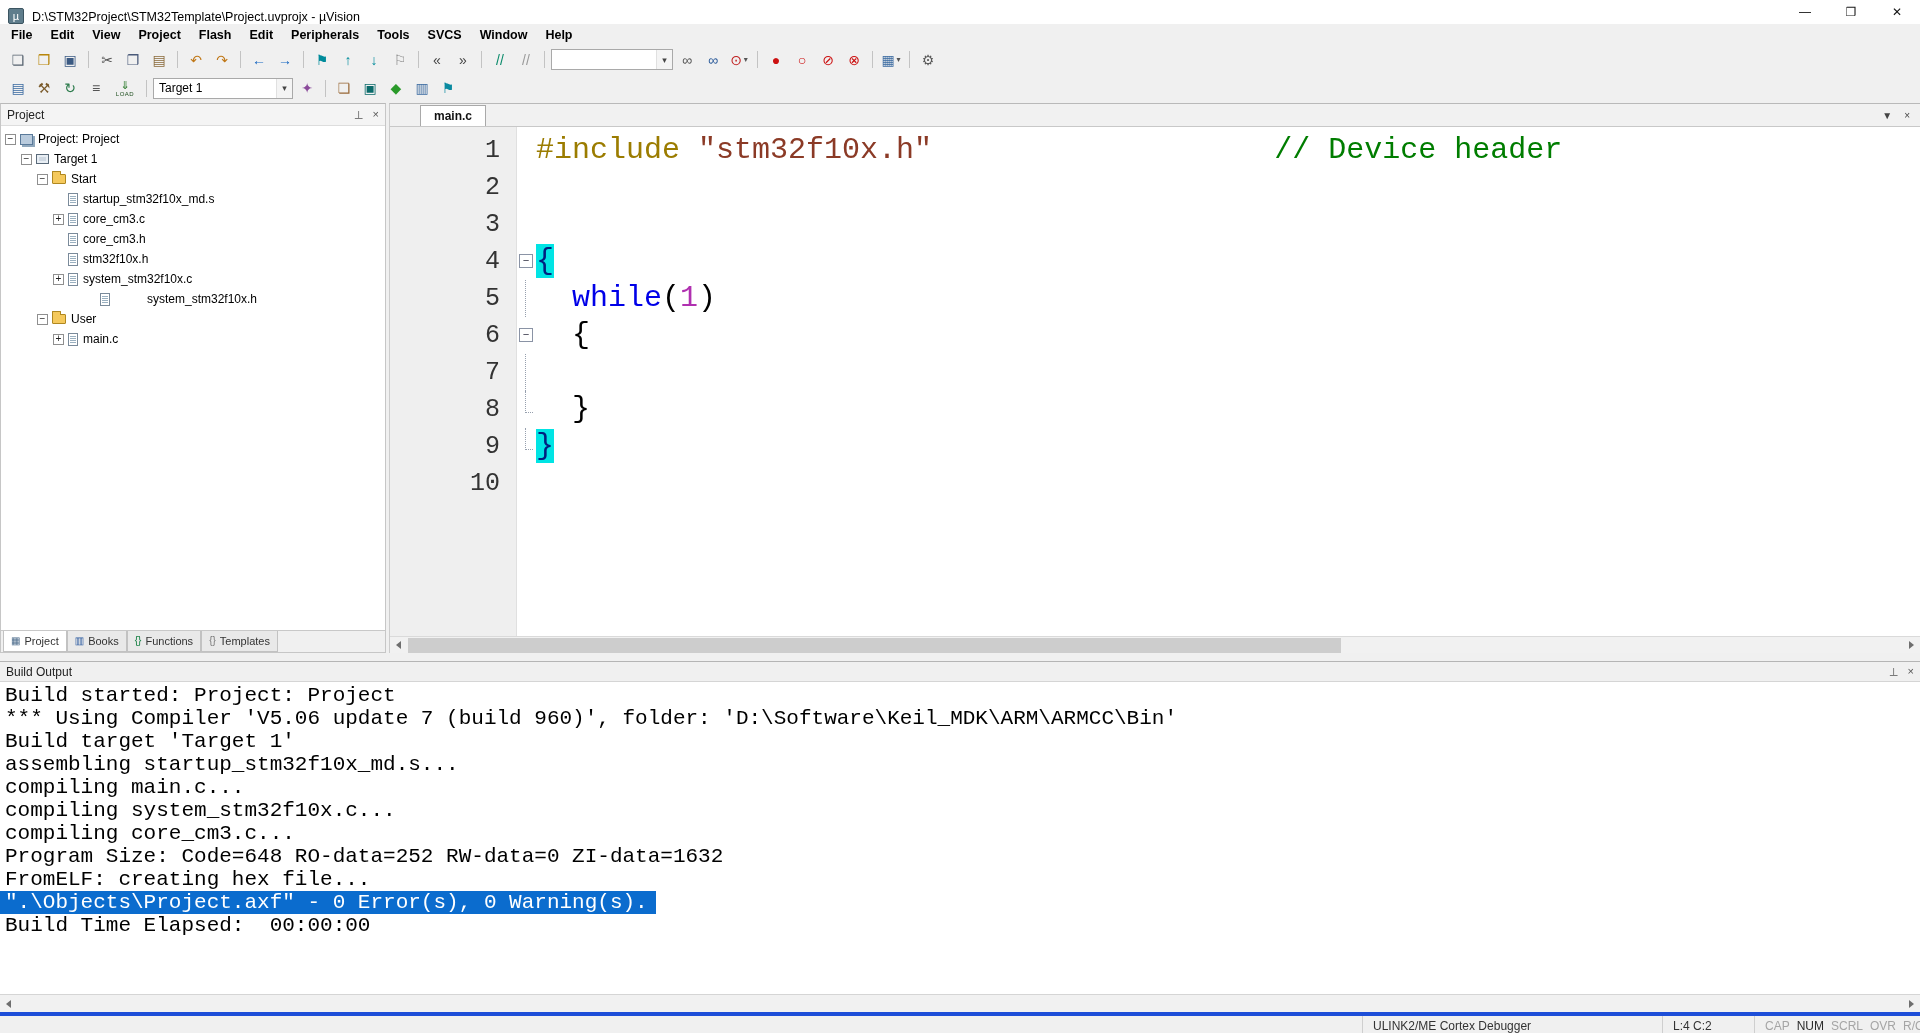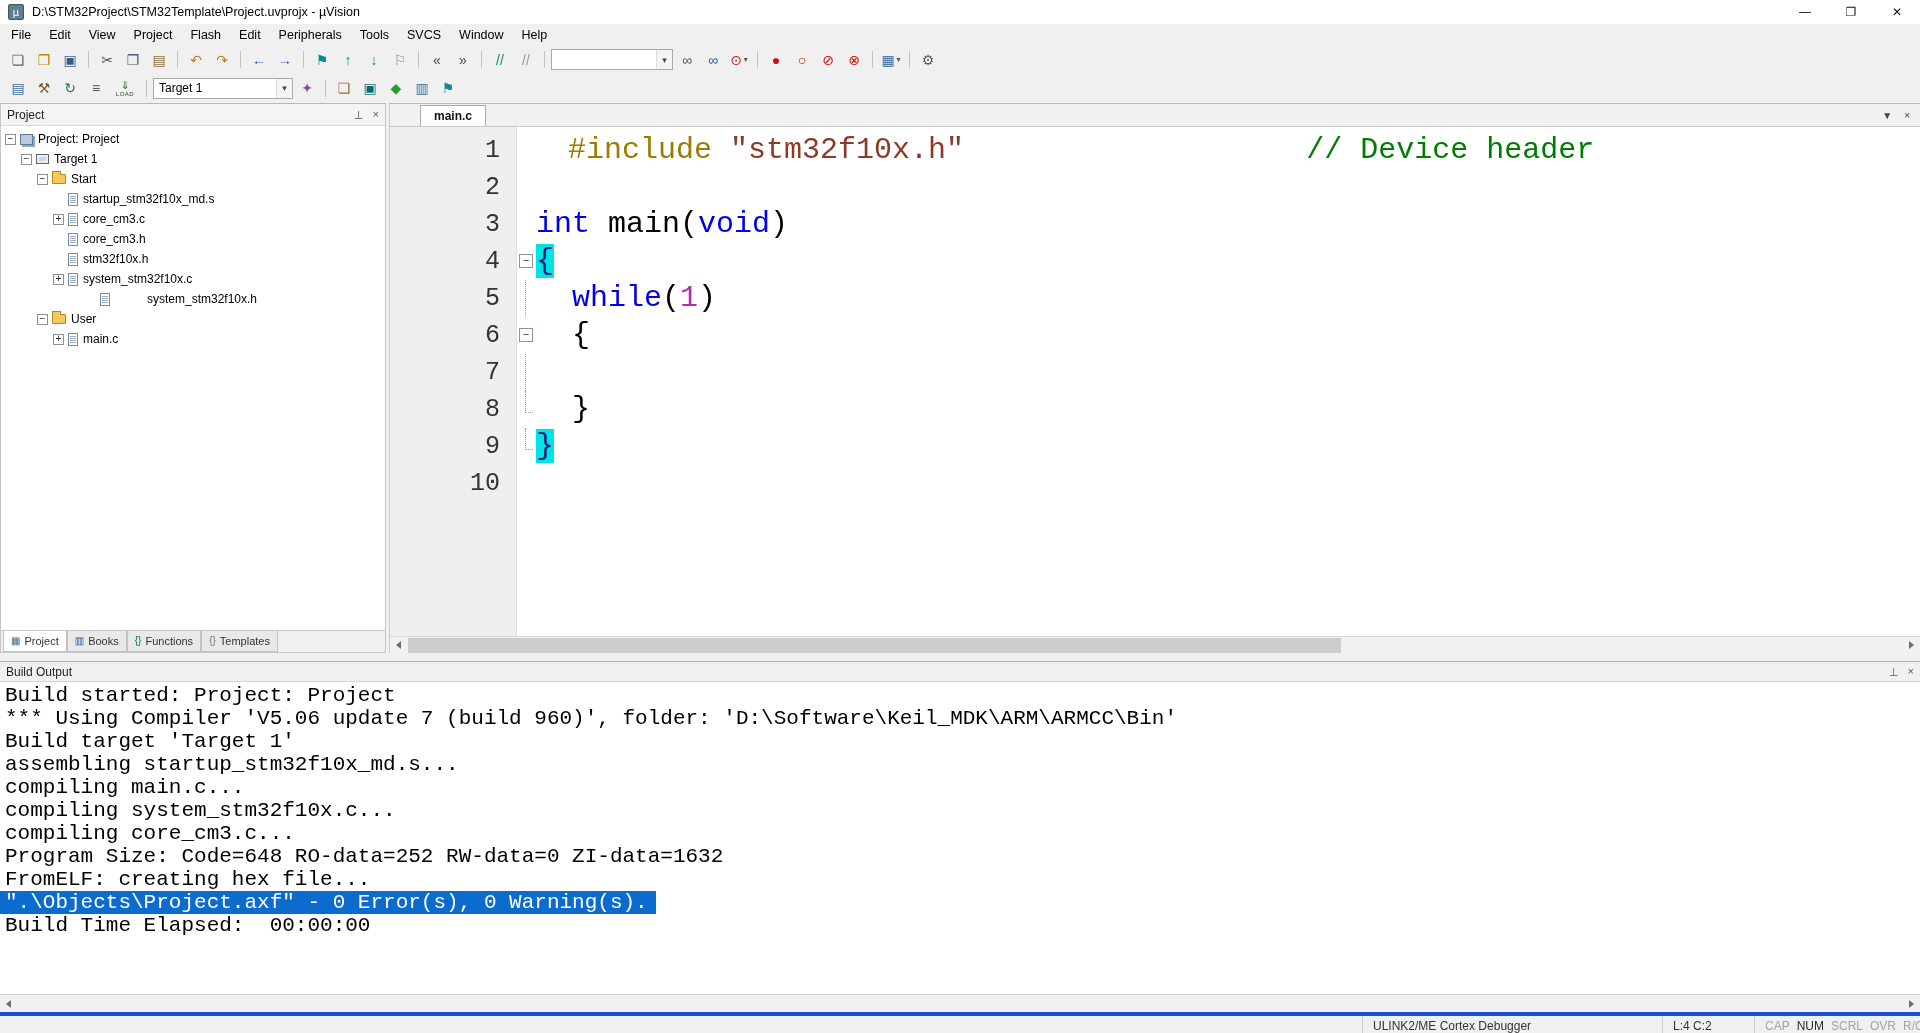--- a/index.html
+++ b/index.html
@@ -1,32 +1,32 @@
 <!DOCTYPE html>
 <html><head>
 <meta charset="utf-8">
 <style>
   * { box-sizing: border-box; margin:0; padding:0; }
   html,body { width:1920px; height:1033px; overflow:hidden; background:#f0f0f0;
     font-family:"Liberation Sans", sans-serif; color:#000; }
   .app { width:1920px; height:1033px; display:flex; flex-direction:column; }
 
   
-  .titlebar { height:24px; background:#fff; display:flex; align-items:center; flex:none; }
+  .titlebar { height:24px; background:#fff; display:flex; align-items:flex-end; flex:none; }
   .app-icon { width:16px; height:16px; margin-left:8px; background:#5f7d8c; border:1px solid #3c5561;
     color:#fff; font-size:11px; line-height:14px; text-align:center; border-radius:2px; }
   .app-icon::before { content:"µ"; }
   .title { margin-left:8px; font-size:12.5px; }
   .win-controls { margin-left:auto; display:flex; height:100%; }
   .win-btn { width:46px; height:100%; display:flex; align-items:center; justify-content:center;
     font-size:12px; color:#111; }
 
   
   .menubar { height:22px; display:flex; align-items:center; background:#f0f0f0; font-size:12.5px; flex:none; padding-left:2px; }
-  .menu-item { padding:2px 9px; }
+  .menu-item { padding:2px 9px;font-weight:bold; }
 
   
   .toolbar { display:flex; align-items:center; background:#f0f0f0; padding-left:6px; gap:2px; flex:none; }
   .toolbar-file { height:27px; }
   .toolbar-build { height:30px; }
   .tb-btn { min-width:24px; height:22px; display:flex; align-items:center; justify-content:center;
     border-radius:2px; font-size:14px; }
   .tb-glyph { line-height:1; }
   .tb-dd { font-size:8px; color:#555; margin-left:2px; }
   .tb-sep { width:1px; height:17px; background:#c3c3c3; margin:0 4px; flex:none; }
@@ -83,21 +83,21 @@
     background:linear-gradient(to right, #efefef 0, #efefef 126px, #e0e0e0 126px, #e0e0e0 127px, #fff 127px); }
   .code-line { display:flex; height:37px; line-height:37px; }
   .gutter-num { width:126px; flex:none; text-align:right; padding-right:16px; font-size:25px; color:#333; }
   .fold-col { width:20px; flex:none; position:relative; }
   .fold-box { position:absolute; left:3px; top:11px; width:14px; height:14px; border:1px solid #8a93a5;
     background:#fff; font:11px/12px "Liberation Mono", monospace; text-align:center; color:#334; }
   .fold-line::after { content:''; position:absolute; left:9px; top:0; bottom:0; border-left:1px dotted #97a0ae; }
   .fold-end::after { content:''; position:absolute; left:9px; top:0; height:58%; width:7px;
     border-left:1px dotted #97a0ae; border-bottom:1px dotted #97a0ae; }
   .code-text { white-space:pre; font-size:30px; }
-  .sy-pp { color:#9b7c00;margin-left:32px; }
+  .sy-pp { color:#9b7c00; }
   .sy-str { color:#8b3a26; }
   .sy-com { color:#007d00; }
   .sy-kw { color:#0000e8; }
   .sy-num { color:#b030b0; }
   .sy-pl { color:#000; }
   .sy-brace { background:#00e4e4; color:#002080; }
   .h-scroll { height:17px; flex:none; background:#f1f1f1; border-top:1px solid #dadada; position:relative; }
   .h-thumb { position:absolute; left:18px; top:1px; height:15px; width:61%; background:#cdcdcd; }
   .scroll-btn { position:absolute; top:0; width:17px; height:100%; display:flex; align-items:center; justify-content:center; }
   .scroll-btn.left { left:0; }
@@ -404,21 +404,20 @@
             <span class="code-text"><span class="sy-pp">#include</span><span class="sy-pl"> </span><span class="sy-str">"stm32f10x.h"</span><span class="sy-pl">                   </span><span class="sy-com">// Device header</span></span>
           </div>
           <div class="code-line">
             <span class="gutter-num">2</span>
             <span class="fold-col"></span>
             <span class="code-text"></span>
           </div>
           <div class="code-line">
             <span class="gutter-num">3</span>
             <span class="fold-col"></span>
-            <span class="code-text"><span class="sy-kw">int</span><span class="sy-pl"> main(</span><span class="sy-kw">void</span><span class="sy-pl">)</span></span>
           </div>
           <div class="code-line">
             <span class="gutter-num">4</span>
             <span class="fold-col">
               <span class="fold-box">−</span>
             </span>
             <span class="code-text"><span class="sy-brace">{</span></span>
           </div>
           <div class="code-line">
             <span class="gutter-num">5</span>

